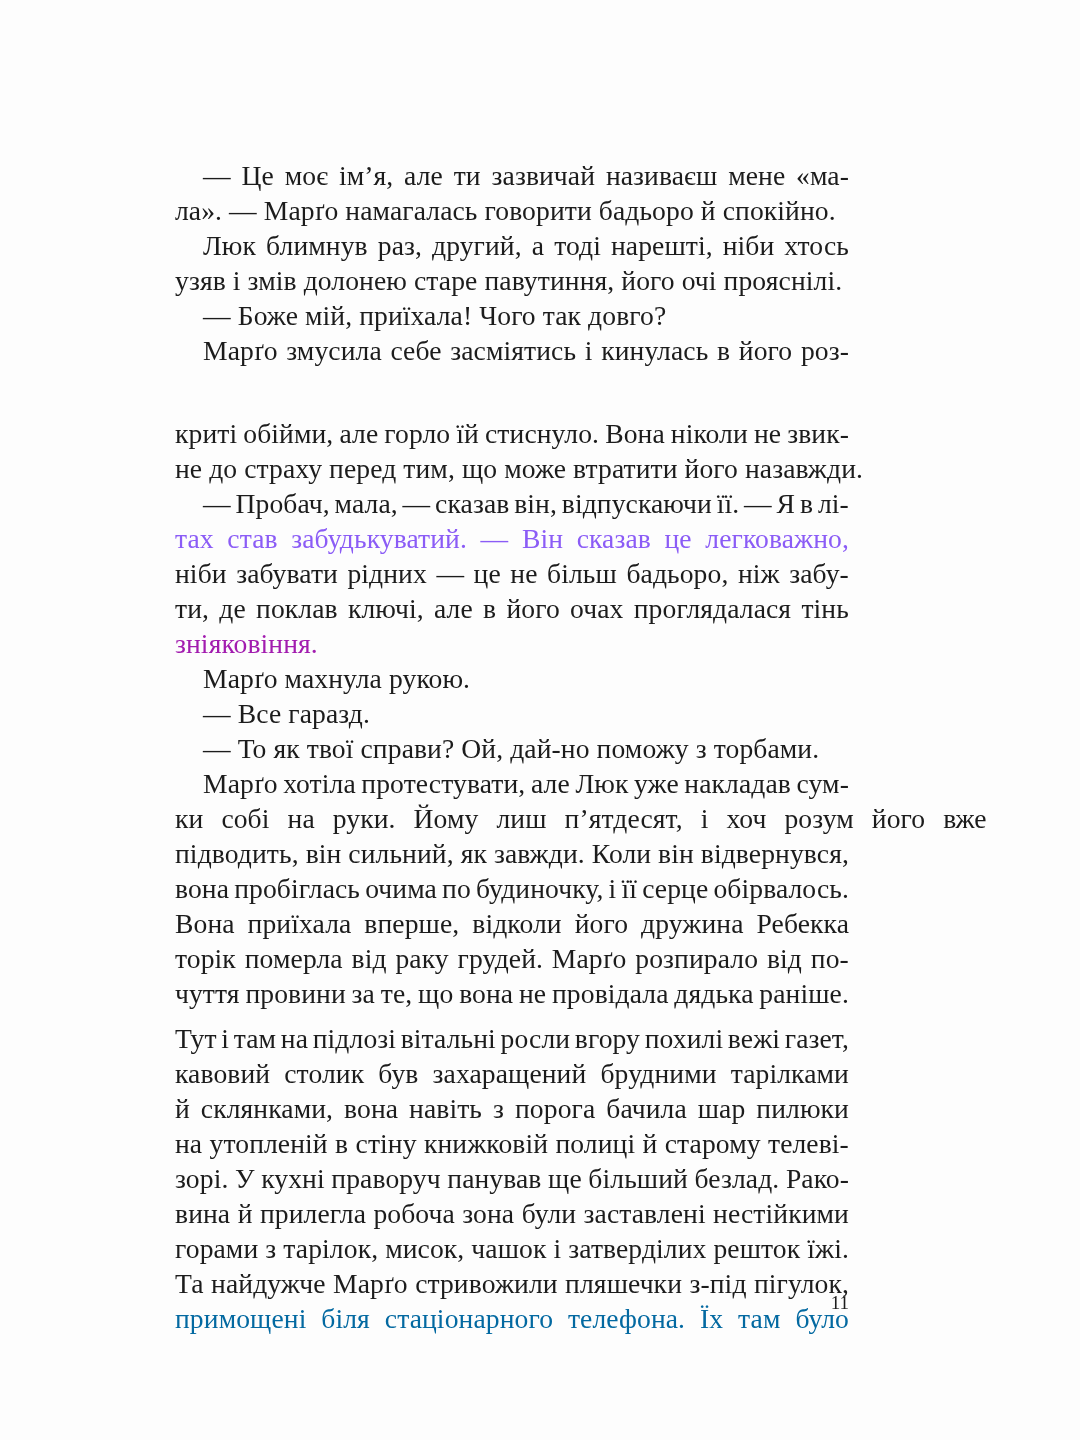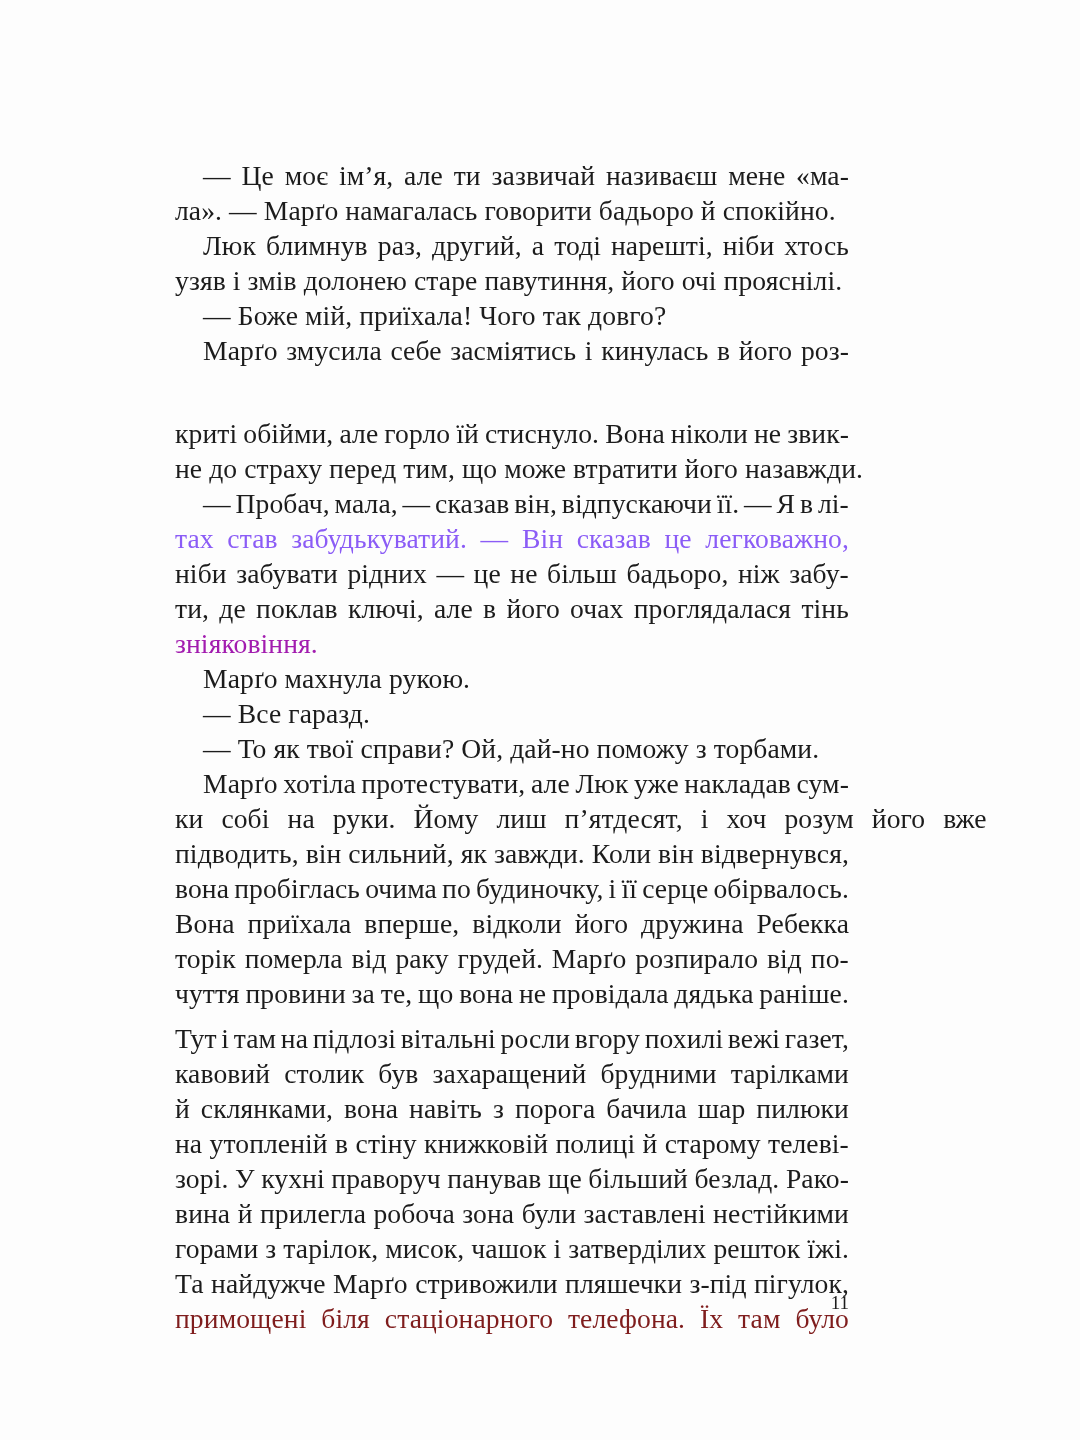--- a/index.html
+++ b/index.html
@@ -365,21 +365,21 @@
         </span>
         <span class="line just" style="color: rgb(28, 28, 28);">
           <span>Та</span>
           <span>найдужче</span>
           <span>Марґо</span>
           <span>стривожили</span>
           <span>пляшечки</span>
           <span>з-під</span>
           <span>пігулок,</span>
         </span>
-        <span class="line just" style="color: #7f1d1d;">
+        <span class="line just" style="color: #0369a1;">
           <span>примощені</span>
           <span>біля</span>
           <span>стаціонарного</span>
           <span>телефона.</span>
           <span>Їх</span>
           <span>там</span>
           <span>було</span>
         </span>
       </p>
     </div>

